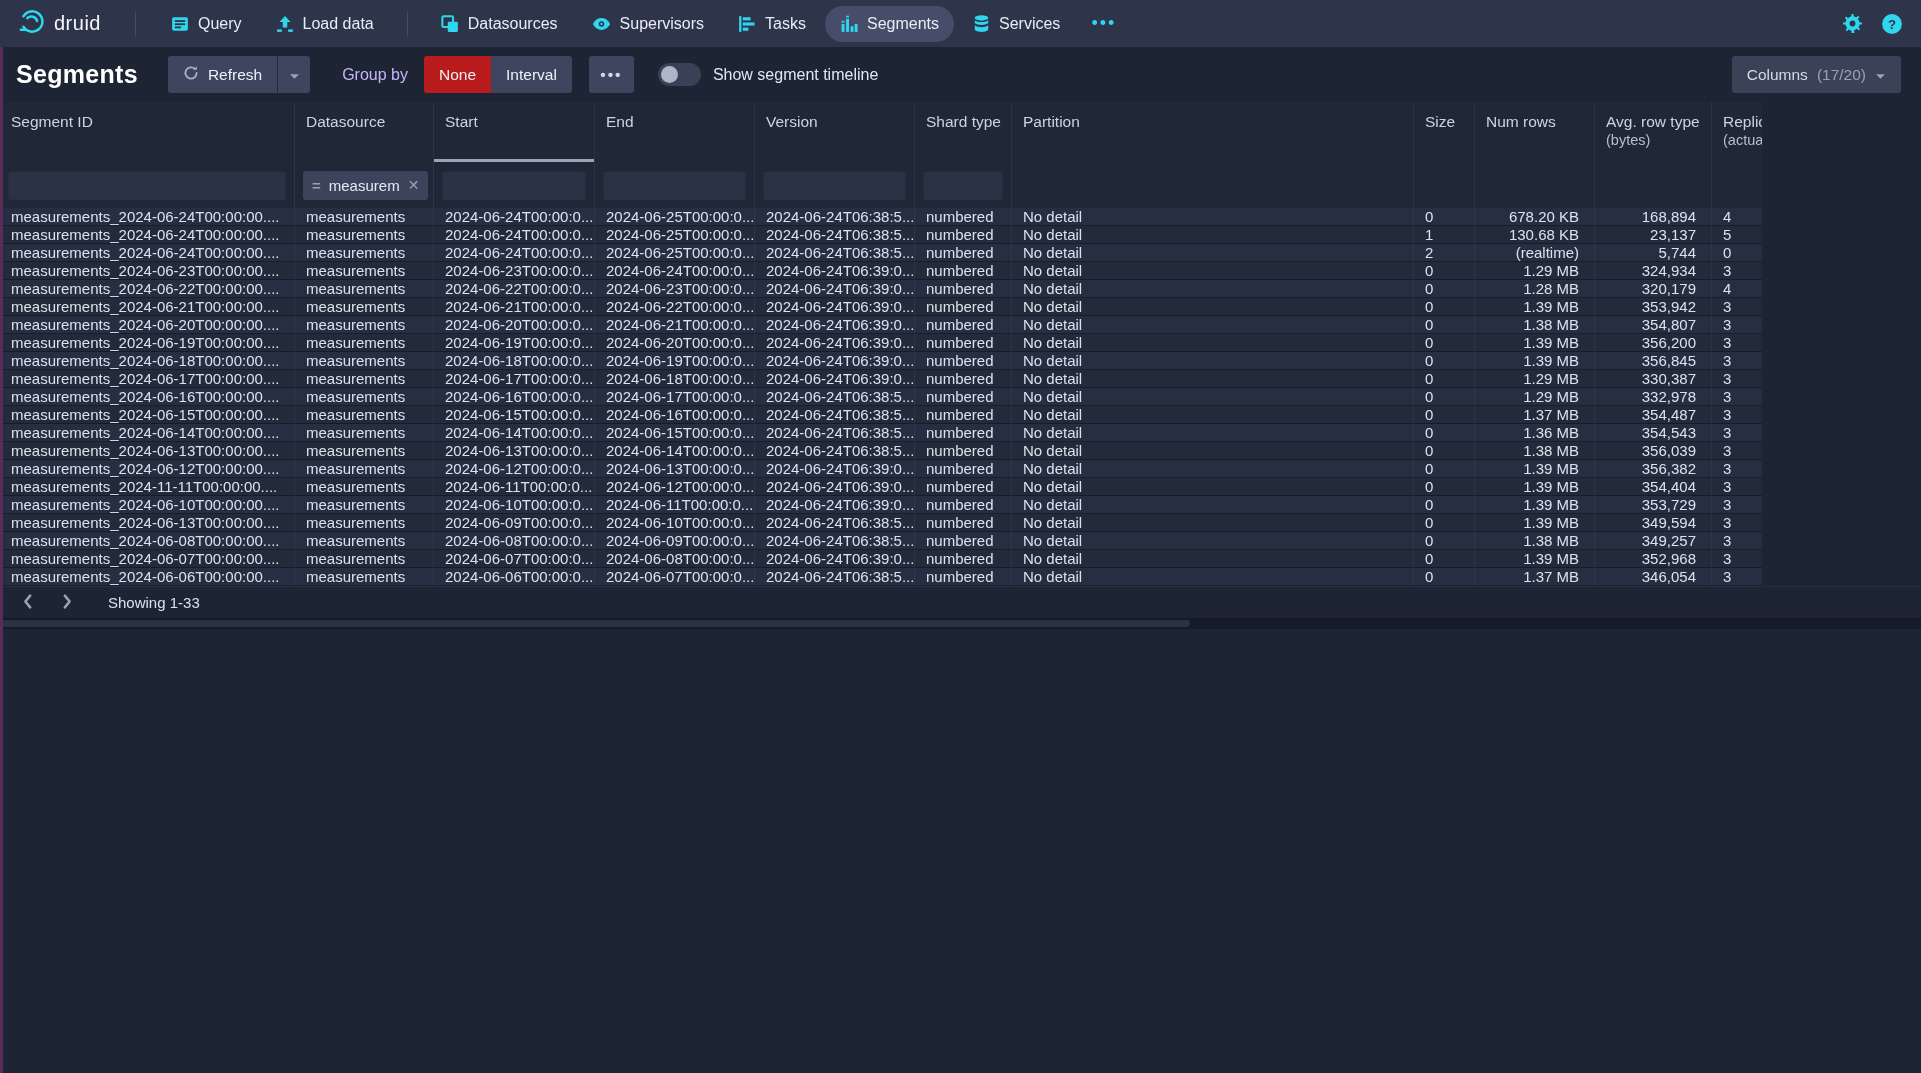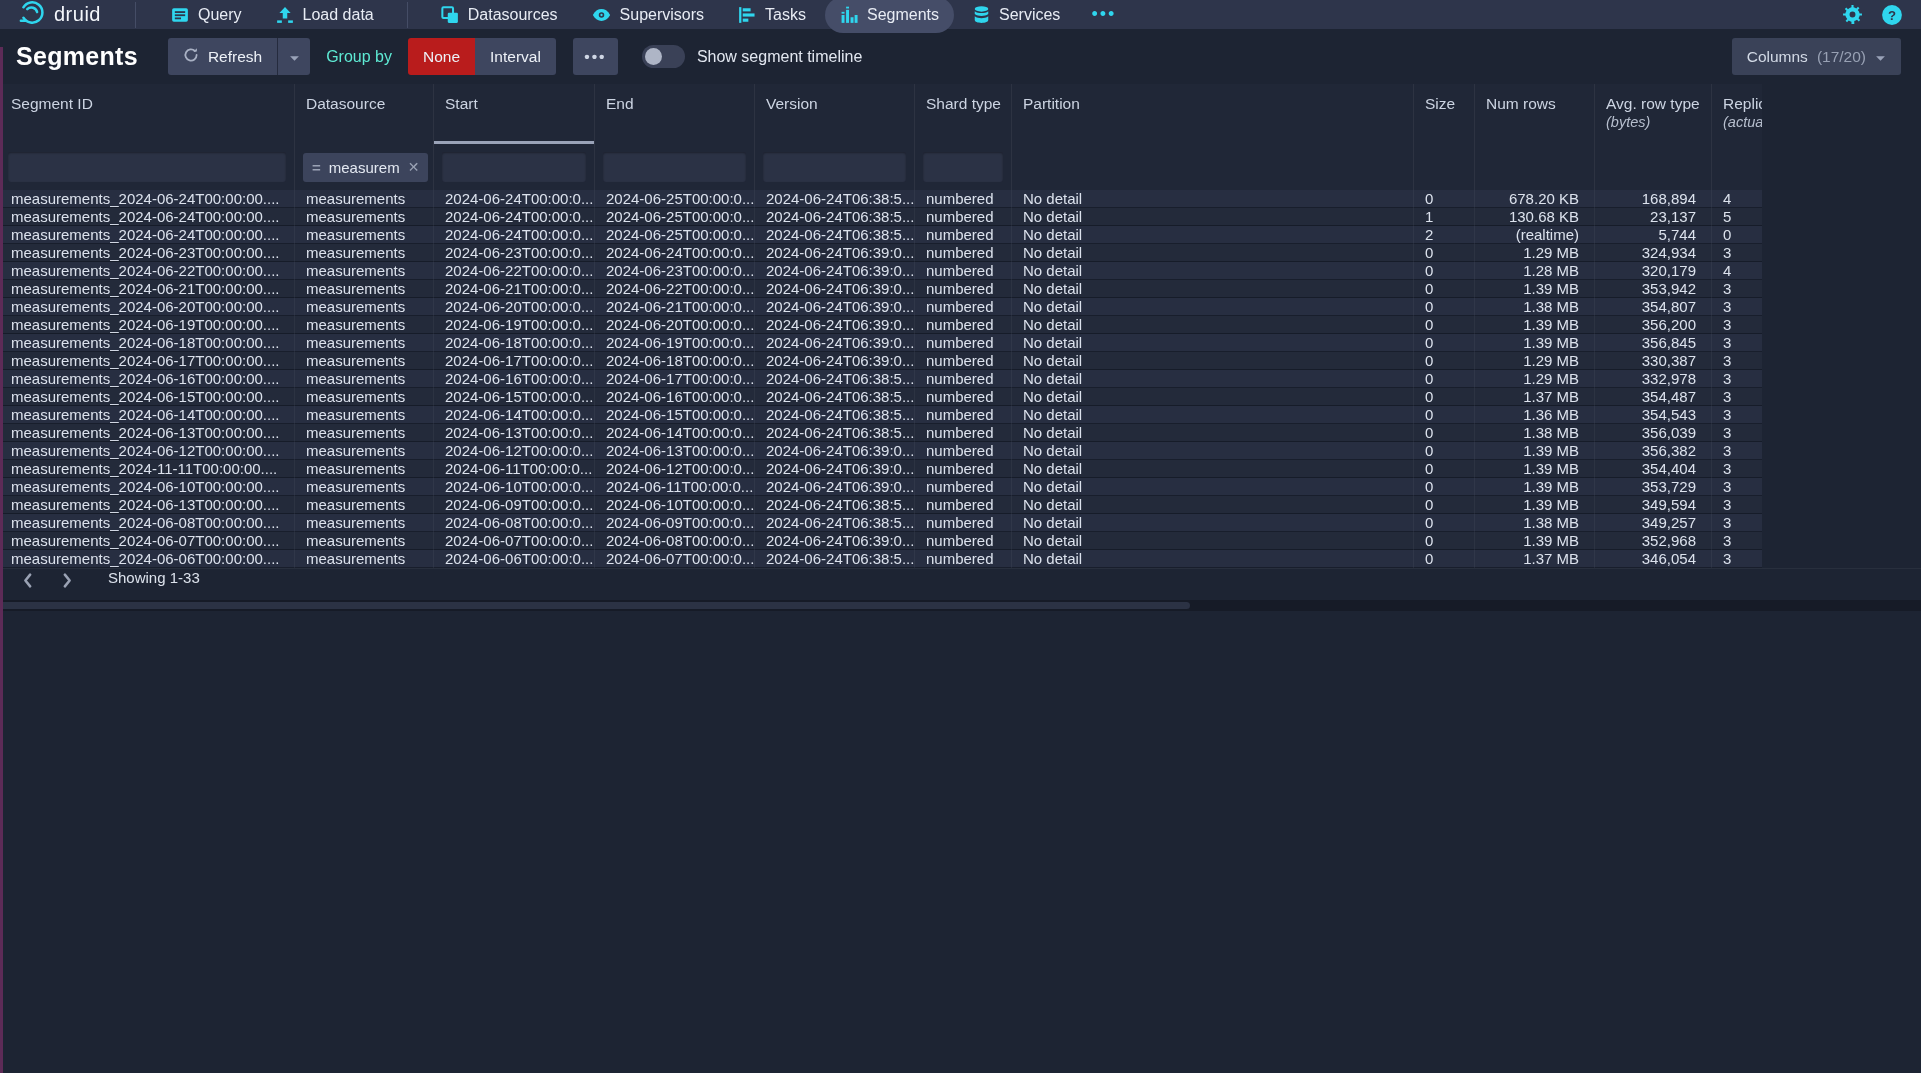--- a/index.html
+++ b/index.html
@@ -4,21 +4,21 @@
 <style>
   * { box-sizing: border-box; margin: 0; padding: 0; }
   html,body { width:1921px; height:1073px; overflow:hidden; }
   body {
     font-family: "Liberation Sans", sans-serif;
     background:#1d2433; color:#dce2ed;
     position:relative;
   }
   
   .navbar{
-    height:29px; background:#2e354b; display:flex; align-items:center;
+    height:47px; background:#2e354b; display:flex; align-items:center;
     padding:0 18px; gap:6px; position:relative; z-index:5;
   }
   .logo{ display:flex; align-items:center; gap:9px; color:#2fd6ee; margin-right:14px; cursor:pointer;}
   .logo .logo-text{ color:#f4f7fb; font-size:20px; letter-spacing:.5px; }
   .nav-sep{ width:1px; height:26px; background:#454d66; margin:0 14px; }
   .nav-item{
     display:flex; align-items:center; gap:9px; color:#e8ecf4; font-size:16px;
     padding:9px 15px; border-radius:20px; cursor:pointer; background:transparent; border:none;
     font-family:"Liberation Sans",sans-serif; white-space:nowrap;
   }
@@ -34,60 +34,60 @@
   .page-title{ font-size:25px; font-weight:bold; color:#ffffff; margin-right:30px; letter-spacing:.3px;}
   .btn{
     background:#3e465f; border:none; color:#edf1f7; font-size:15.5px; height:37px;
     display:inline-flex; align-items:center; gap:9px; padding:0 15px; cursor:pointer;
     font-family:"Liberation Sans",sans-serif;
   }
   .split{ display:inline-flex; border-radius:3px; overflow:hidden; }
   .split .btn-main{ border-radius:0; }
   .split .btn-caret{ width:33px; padding:0; justify-content:center; border-left:1px solid rgba(17,22,35,.55); border-radius:0;}
   .refresh-svg{ color:#a9b1c4; }
-  .groupby-label{ margin:0 16px 0 16px; font-size:16px; color:#5eead4; }
+  .groupby-label{ margin:0 16px 0 32px; font-size:16px; color:#c4b5fd; }
   .btn-group{ display:inline-flex; border-radius:3px; overflow:hidden; }
   .btn-group .btn{ border-radius:0; }
   .btn-none{ background:#b91c1c; }
   .btn-interval{ background:#3e465f; }
   .more-btn{ margin-left:17px; border-radius:3px; width:45px; justify-content:center; letter-spacing:2px; color:#cfd6e4; font-weight:bold;}
   .toggle{ margin-left:24px; width:43px; height:23px; border-radius:12px; background:#3a4157; position:relative; cursor:pointer; flex:none;}
   .toggle .knob{ position:absolute; left:3px; top:3px; width:17px; height:17px; border-radius:50%; background:#aeb5c6; }
   .toggle-label{ margin-left:12px; font-size:16px; color:#e2e7f0; }
   .spacer{ flex:1; }
   .columns-btn{ border-radius:3px; background:#3a4258; margin-right:4px; color:#d3dae6;}
   .columns-btn .dim{ color:#98a1b4; }
   .caret-svg{ color:#9aa3b8; }
   
   .tablewrap{ width:1762px; overflow:hidden; }
   .grid-row{ display:grid; width:2055px; }
   .thead{ height:60px; background:#202737; }
   .th{ position:relative; padding:11px 4px 0 11px; font-size:15.5px; color:#ccd4e2;
        border-right:1px solid rgba(255,255,255,.06); overflow:hidden; white-space:nowrap; text-overflow:ellipsis; cursor:pointer;}
-  .th .sub{ font-style:italic; font-size:14.5px; color:#b7bfce; margin-top:1px; }
+  .th .sub{ font-size:14.5px; color:#b7bfce; margin-top:1px; }
   .th.sorted::after{ content:""; position:absolute; left:0; right:0; bottom:0; height:3px; background:#9aa3b8; }
   .tfilter{ height:46px; background:#202737; }
   .fcell{ border-right:1px solid rgba(255,255,255,.06); display:flex; align-items:center; padding:0 8px; overflow:hidden;}
   .filter-input{
     width:100%; height:30px; background:#2b3245; border:none; border-radius:3px;
     box-shadow:inset 0 1px 2px rgba(0,0,0,.35); color:#e4e9f2; font-size:14px; padding:0 8px;
     font-family:"Liberation Sans",sans-serif; outline:none;
   }
   .chip{ display:inline-flex; align-items:center; gap:8px; background:#3c445c; height:29px;
          border-radius:3px; padding:0 9px; font-size:15px; color:#e4e9f2; cursor:pointer; white-space:nowrap;}
   .chip .op{ color:#9aa2b4; font-weight:bold; }
   .chip .x{ color:#9aa2b4; font-size:14px; cursor:pointer; }
   .tr.odd{ background:#272e41; }
   .tr.even{ background:#232a3a; }
   .td{ display:flex; align-items:center; padding:0 8px 0 11px; font-size:15px; color:#dce2ed;
        border-right:1px solid rgba(255,255,255,.045); border-bottom:1px solid rgba(13,17,28,.55);
        overflow:hidden; white-space:nowrap; }
   .td.r{ justify-content:flex-end; padding-right:15px; }
   
-  .pfooter{ height:32px; display:flex; padding:0 10px; gap:6px;
+  .pfooter{ height:32px; display:flex; align-items:center; padding:0 10px; gap:6px;
             border-top:1px solid rgba(255,255,255,.05); background:#1d2433;}
   .pager-btn{ background:none; border:none; color:#9aa2b4; width:34px; height:26px; cursor:pointer;
               display:flex; align-items:center; justify-content:center; }
   .showing{ font-size:15px; color:#dce2ec; margin-left:18px; }
   .hstrip{ height:11px; background:#161b27; position:relative;}
   .hstrip .thumb{ position:absolute; left:0; top:2px; height:7px; width:1190px; background:#2b3244; border-radius:4px;}
   .left-stripe{ position:absolute; left:0; top:47px; bottom:0; width:3px; background:#5d2b57; z-index:9;}
 </style>
 </head>
 <body>

